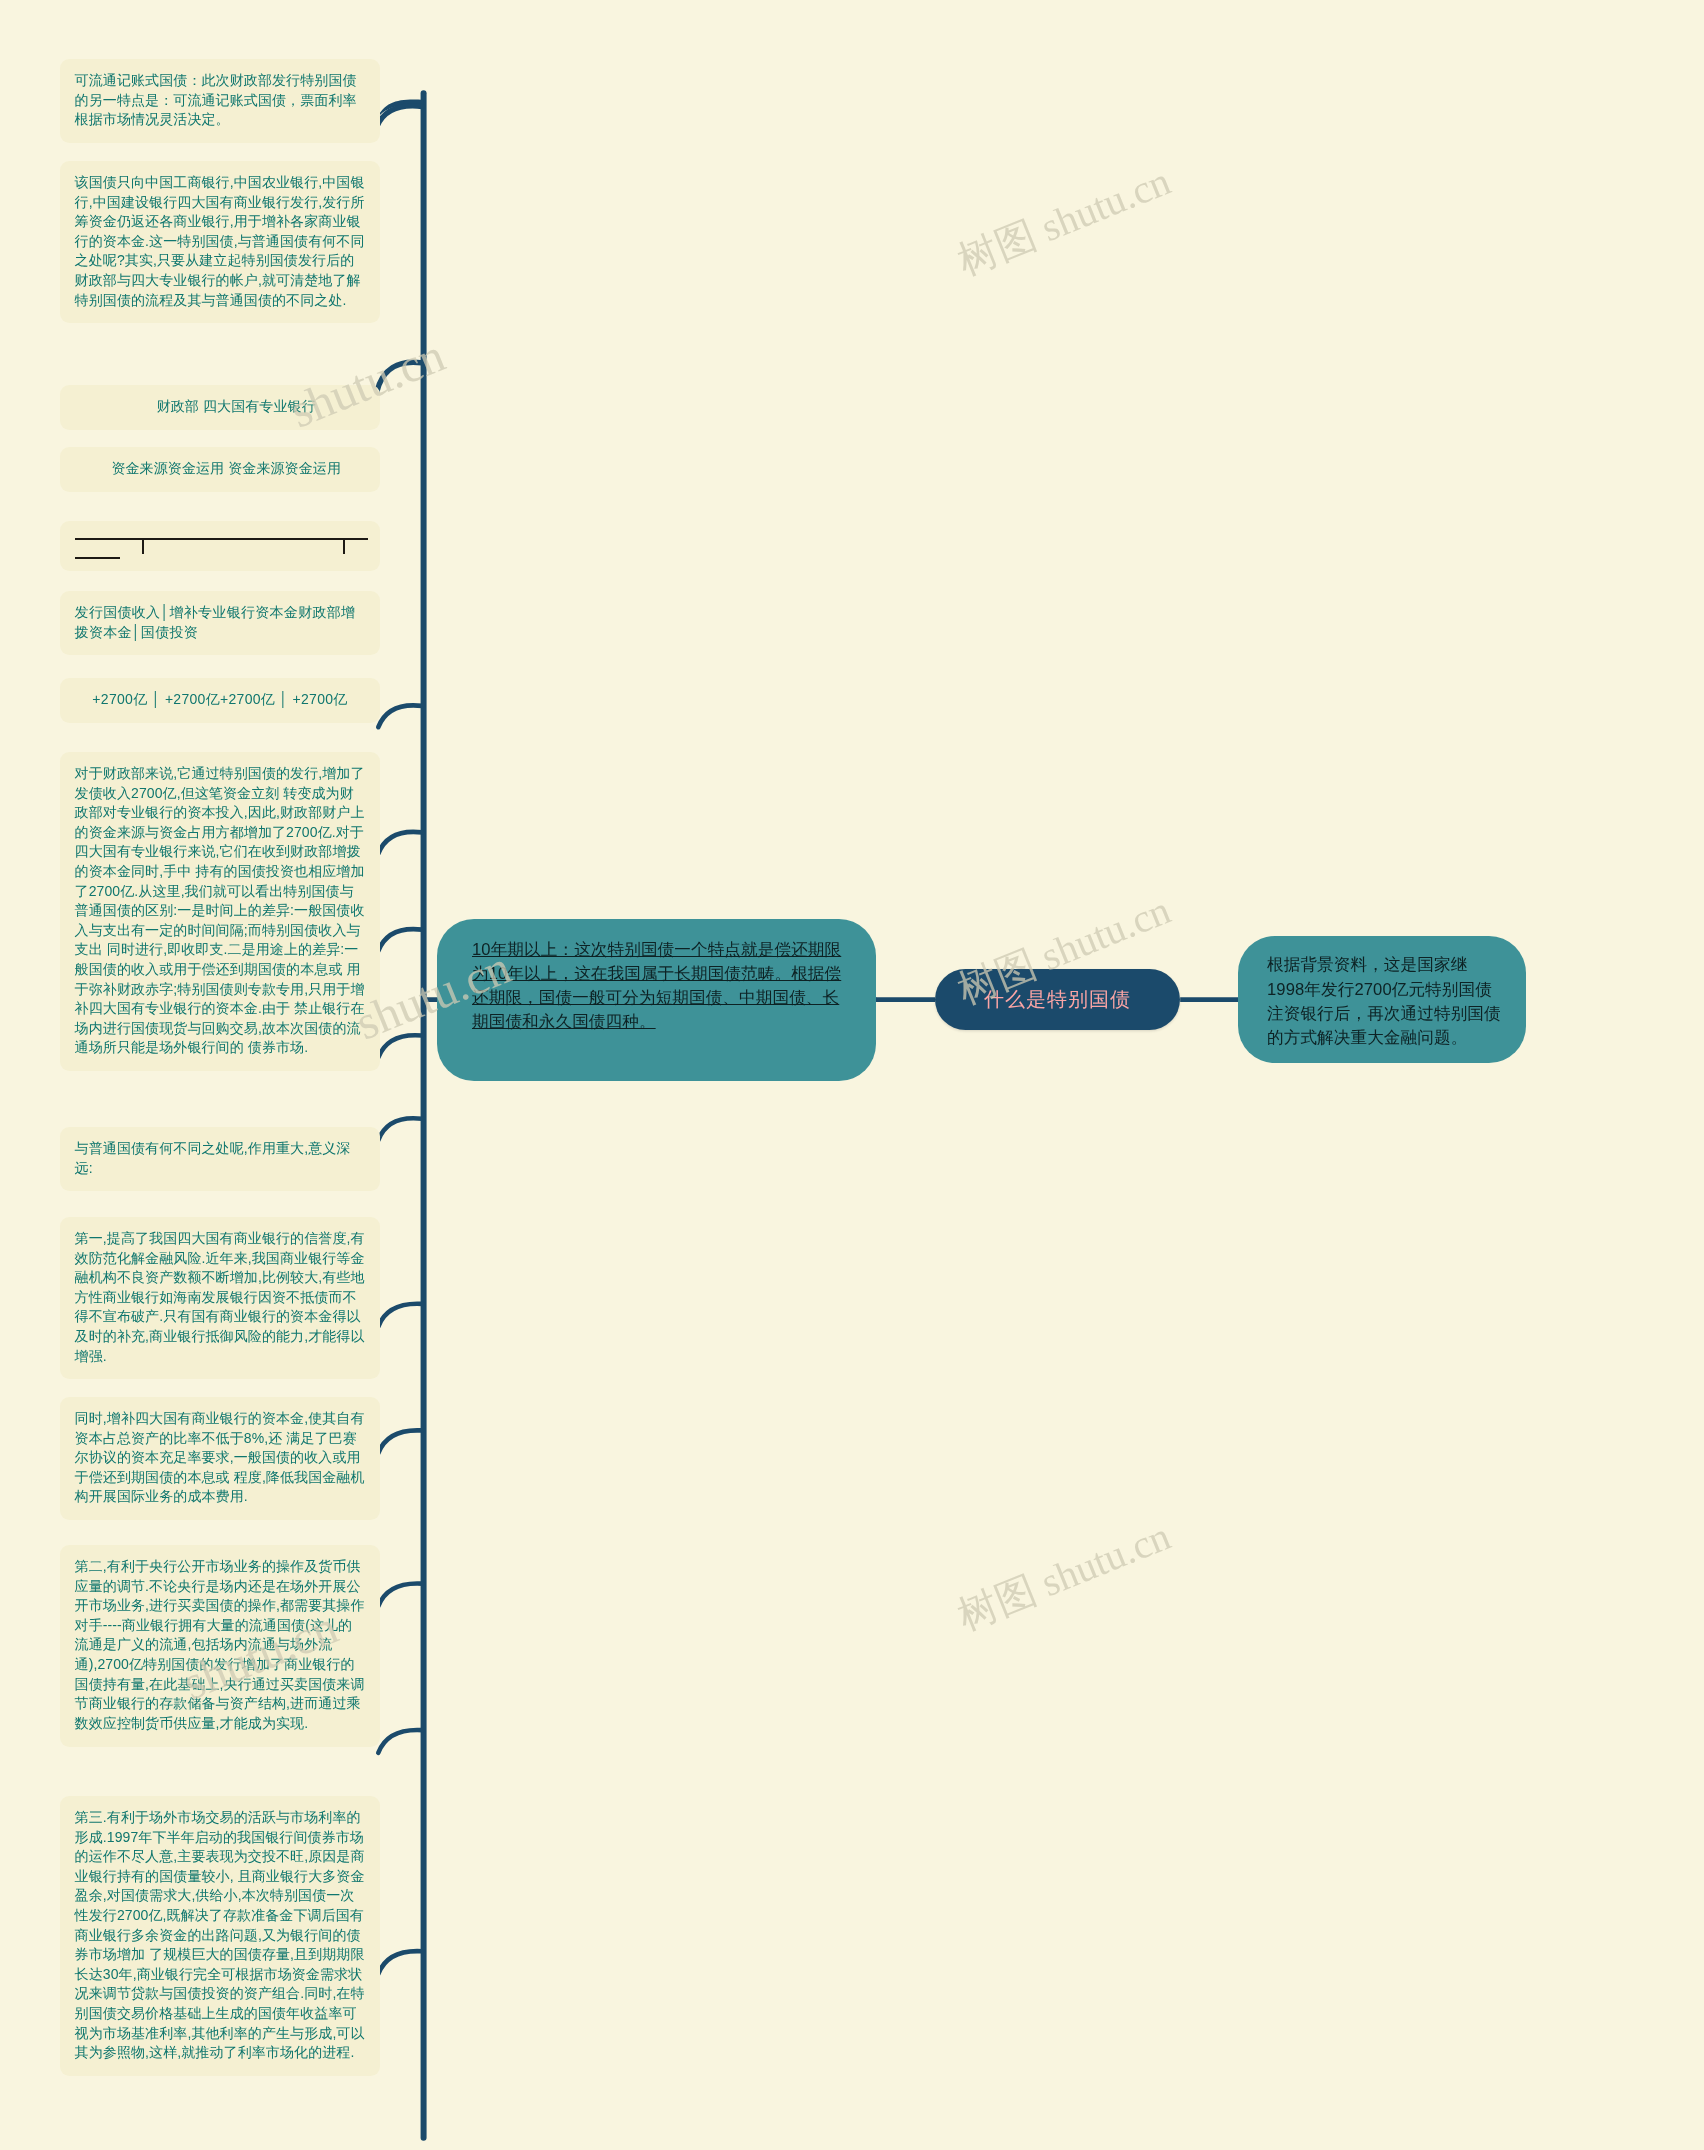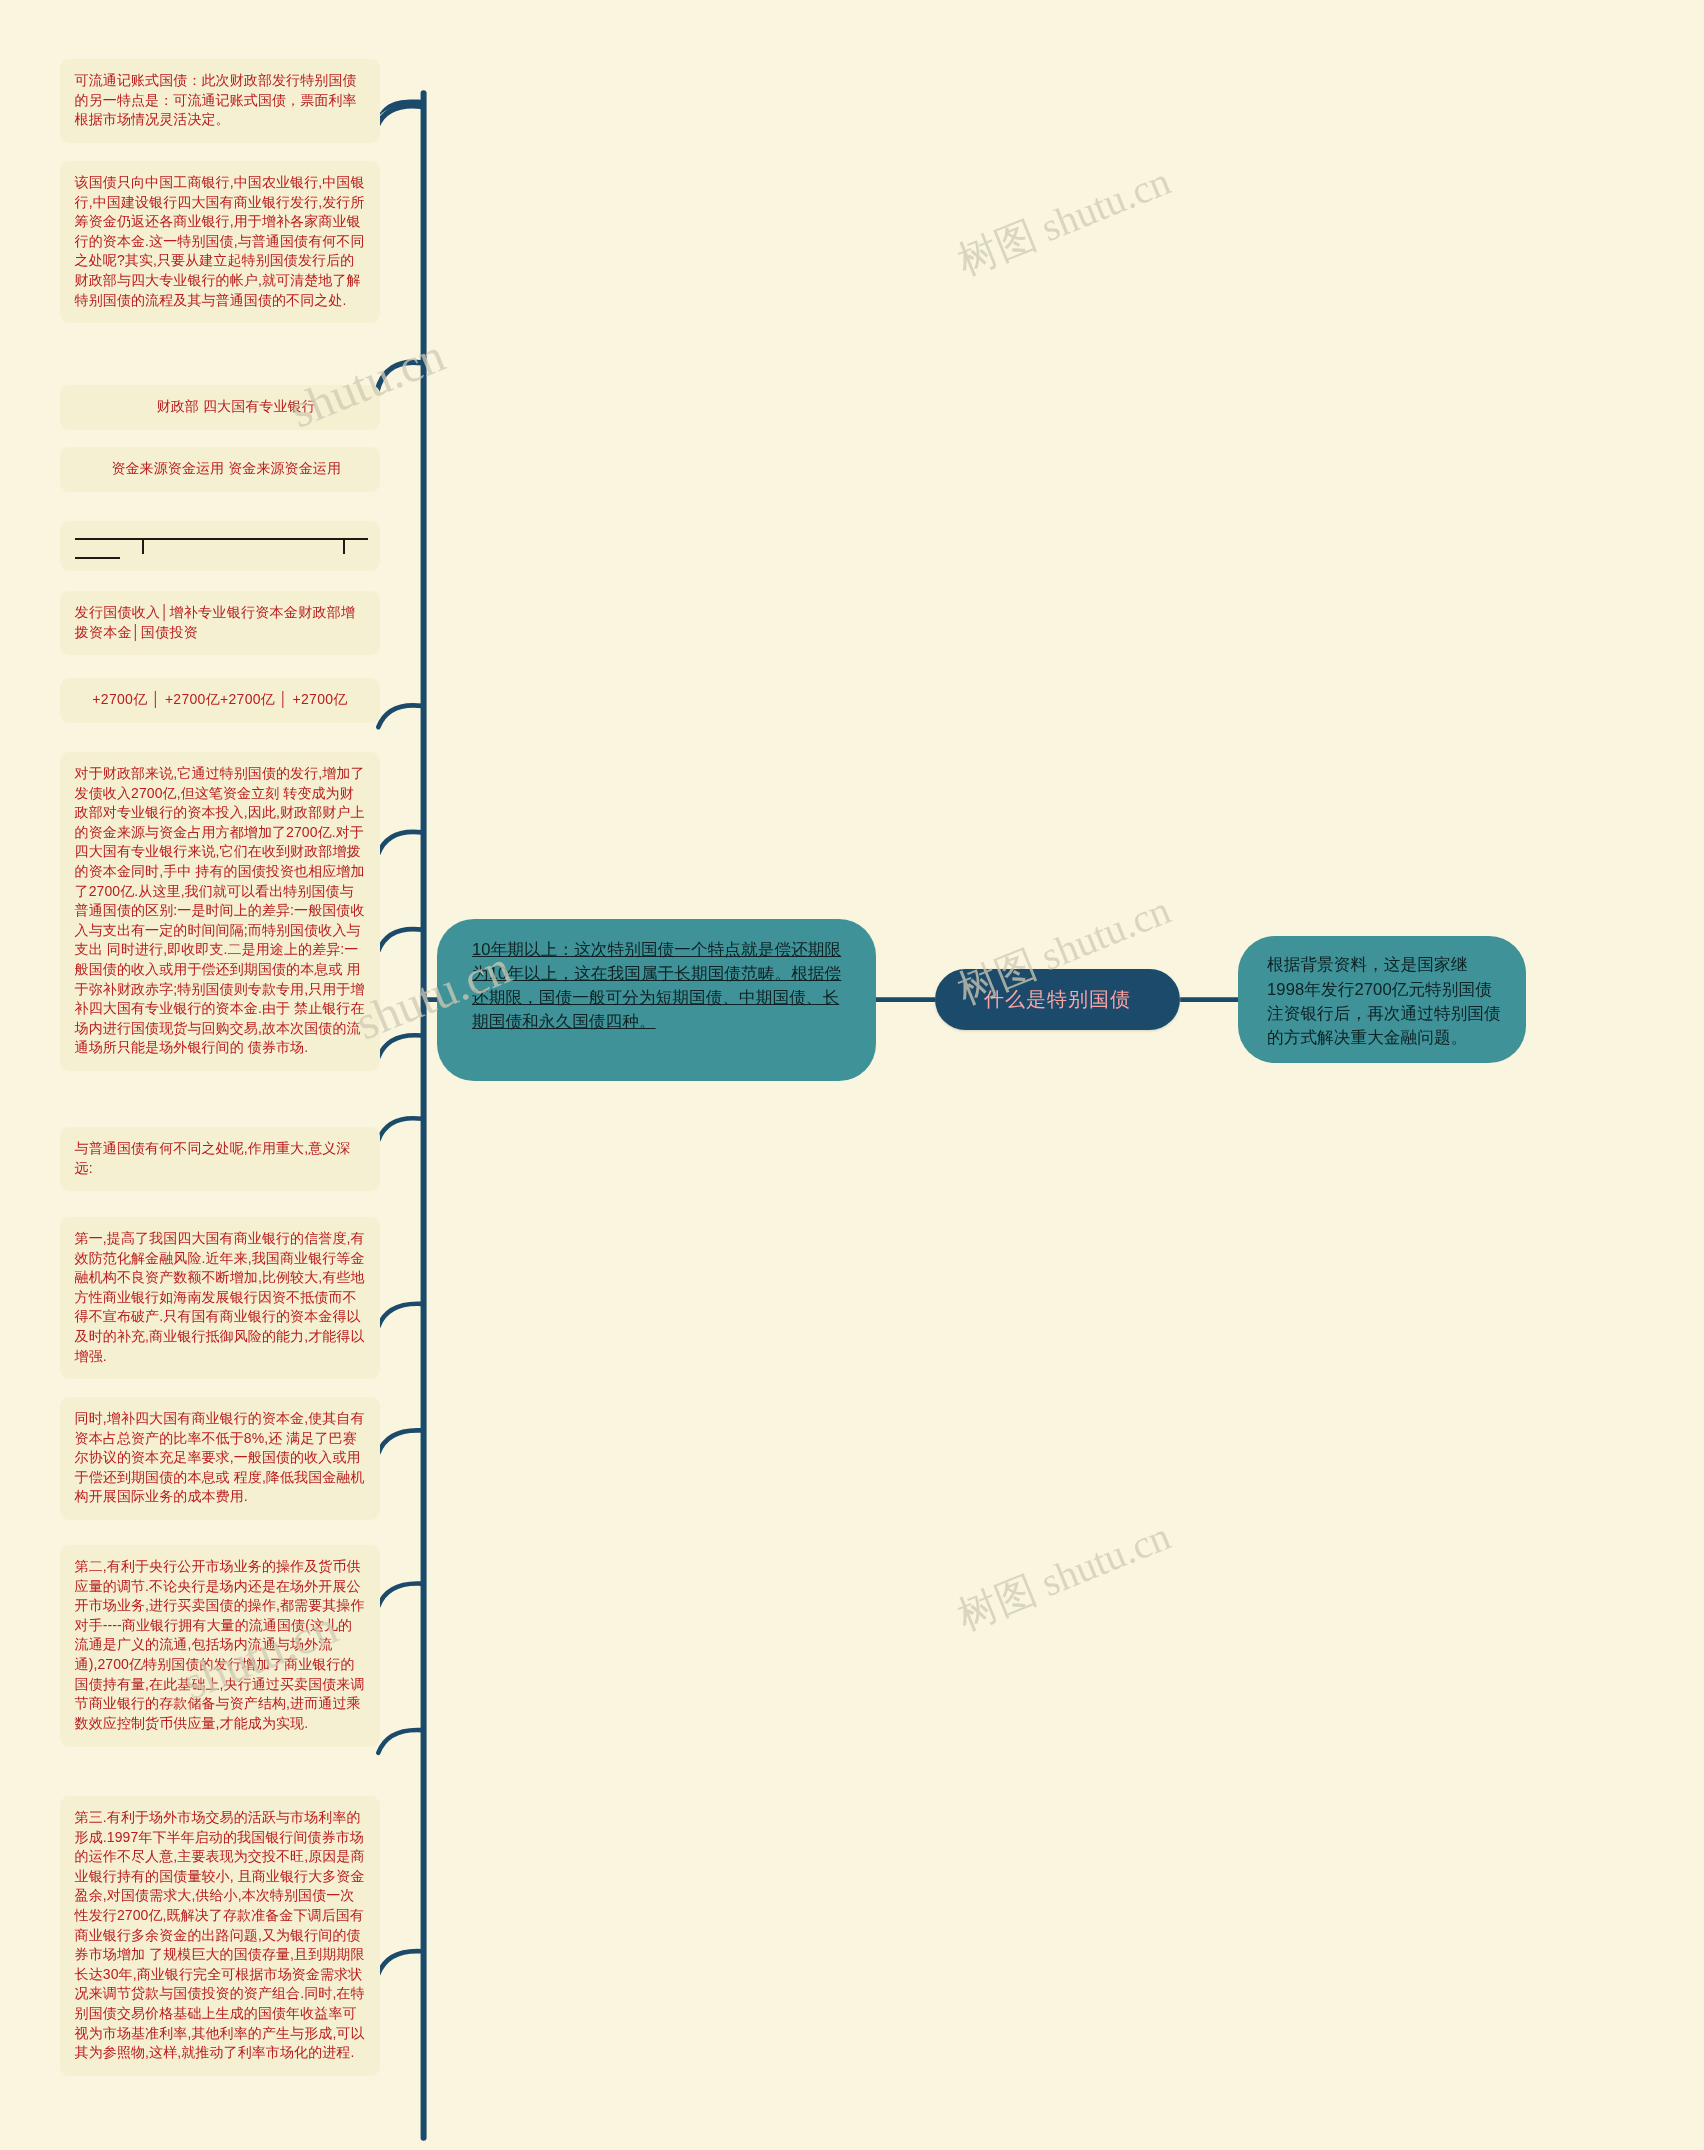--- a/index.html
+++ b/index.html
@@ -52,21 +52,21 @@
     z-index: 3;
   }
 
   .leaf {
     position: absolute;
     left: 0;
     width: 320px;
     background: #F5F0D2;
     border-radius: 9.3px;
     padding: 12px 14.6px 13.3px 14.6px;
-    color: #b91c1c;
+    color: #0f766e;
     font-size: 14px;
     line-height: 1.40;
     letter-spacing: 0.1px;
   }
 
   
   .tbl-wrap { padding-top: 4px; padding-bottom: 6.7px; }
   .rule-row {
     position: relative;
     height: 39px;

